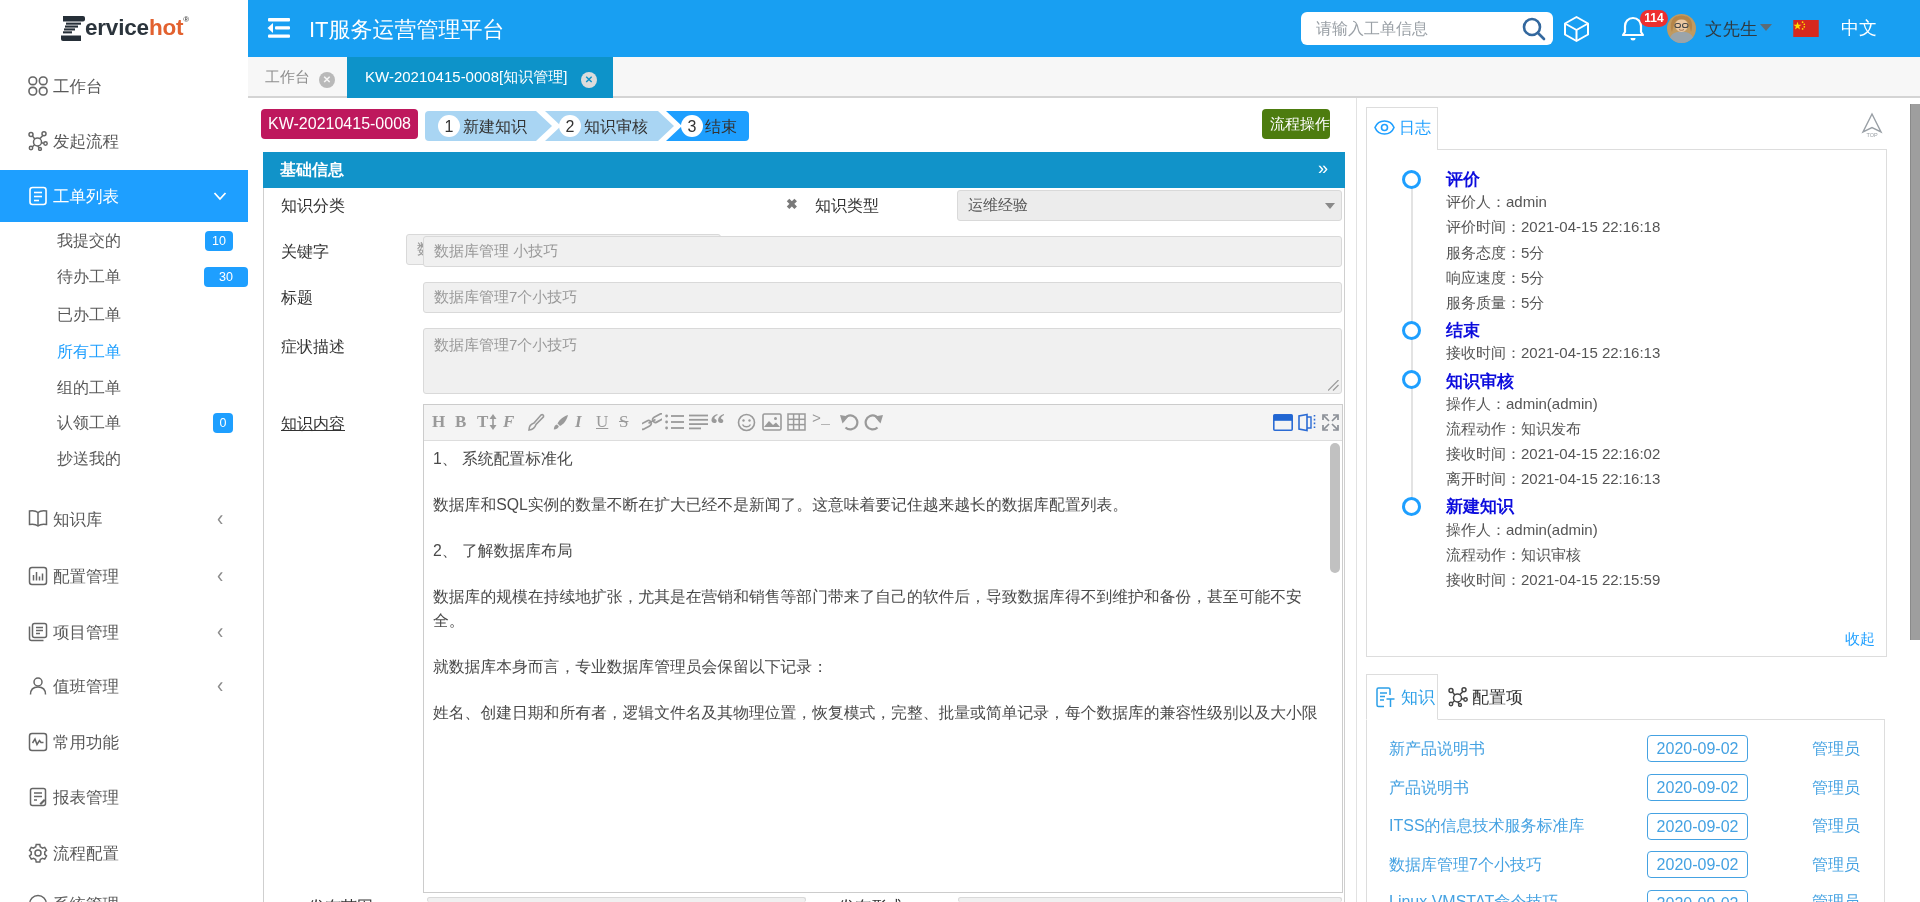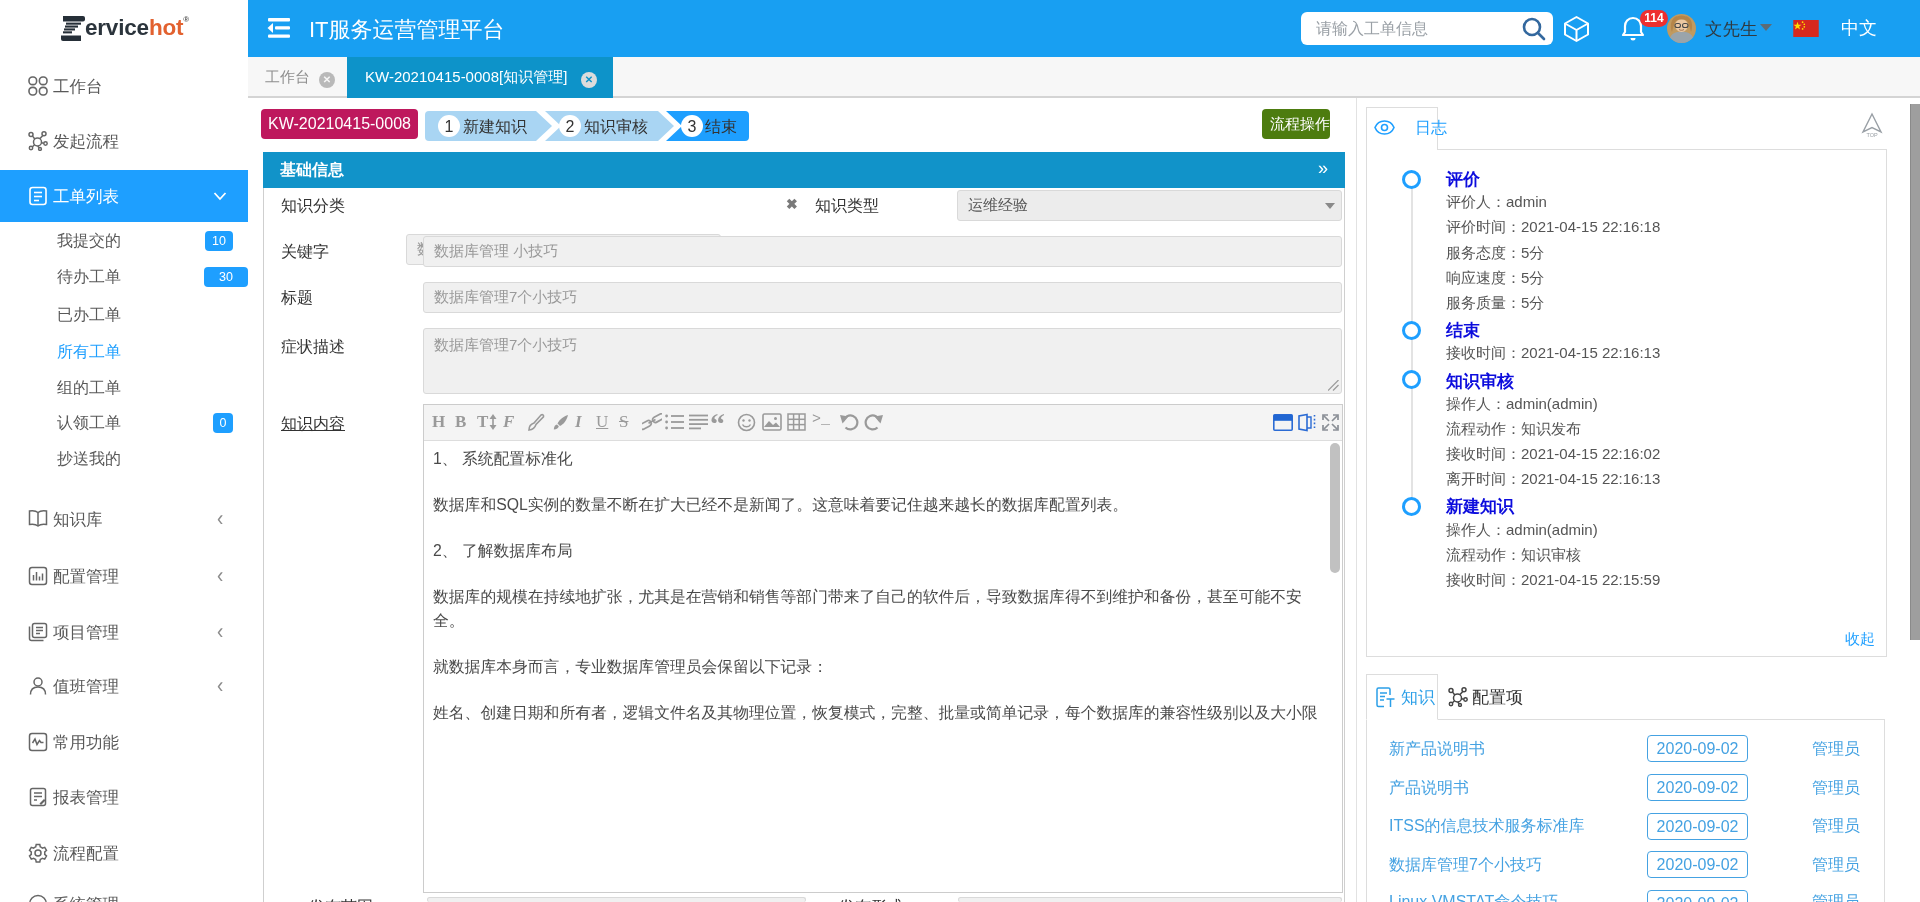--- a/index.html
+++ b/index.html
@@ -424,21 +424,21 @@
     </g>
     <text x="12" y="25" text-anchor="middle" font-size="5.5" fill="#9aa0a6">TOP</text>
   </svg>
 
   <div class="abs" style="left:1366px;top:149px;width:521px;height:508px;border:1px solid #ddd;background:#fff;"></div>
   <div class="abs" style="left:1366px;top:107px;width:72px;height:43px;border:1px solid #ddd;border-bottom:none;background:#fff;"></div>
   <svg class="abs" style="left:1374px;top:120px;" width="21" height="15" viewBox="0 0 21 15">
     <path d="M10.5 1 C5.5 1 2.2 4.5 1 7.5 C2.2 10.5 5.5 14 10.5 14 C15.5 14 18.8 10.5 20 7.5 C18.8 4.5 15.5 1 10.5 1 Z" fill="none" stroke="#1e9fff" stroke-width="1.6"></path>
     <circle cx="10.5" cy="7.5" r="3" fill="none" stroke="#1e9fff" stroke-width="1.6"></circle>
   </svg>
-  <div class="abs" style="left:1399px;top:118px;font-size:16px;color:#1e9fff;margin-left:16px;">日志</div>
+  <div class="abs" style="left:1399px;top:118px;font-size:16px;color:#1e9fff;">日志</div>
 
   <div class="abs" style="left:1411px;top:180px;width:2px;height:327px;background:#e3e3e3;"></div>
   <div class="tcirc" style="left:1402px;top:170px;"></div>
   <div class="tcirc" style="left:1402px;top:321px;"></div>
   <div class="tcirc" style="left:1402px;top:370px;"></div>
   <div class="tcirc" style="left:1402px;top:497px;"></div>
   <div class="abs" style="left:1446px;top:168px;width:420px;">
     <div class="logtitle">评价</div>
     <div class="logline">评价人：admin</div>
     <div class="logline">评价时间：2021-04-15 22:16:18</div>

